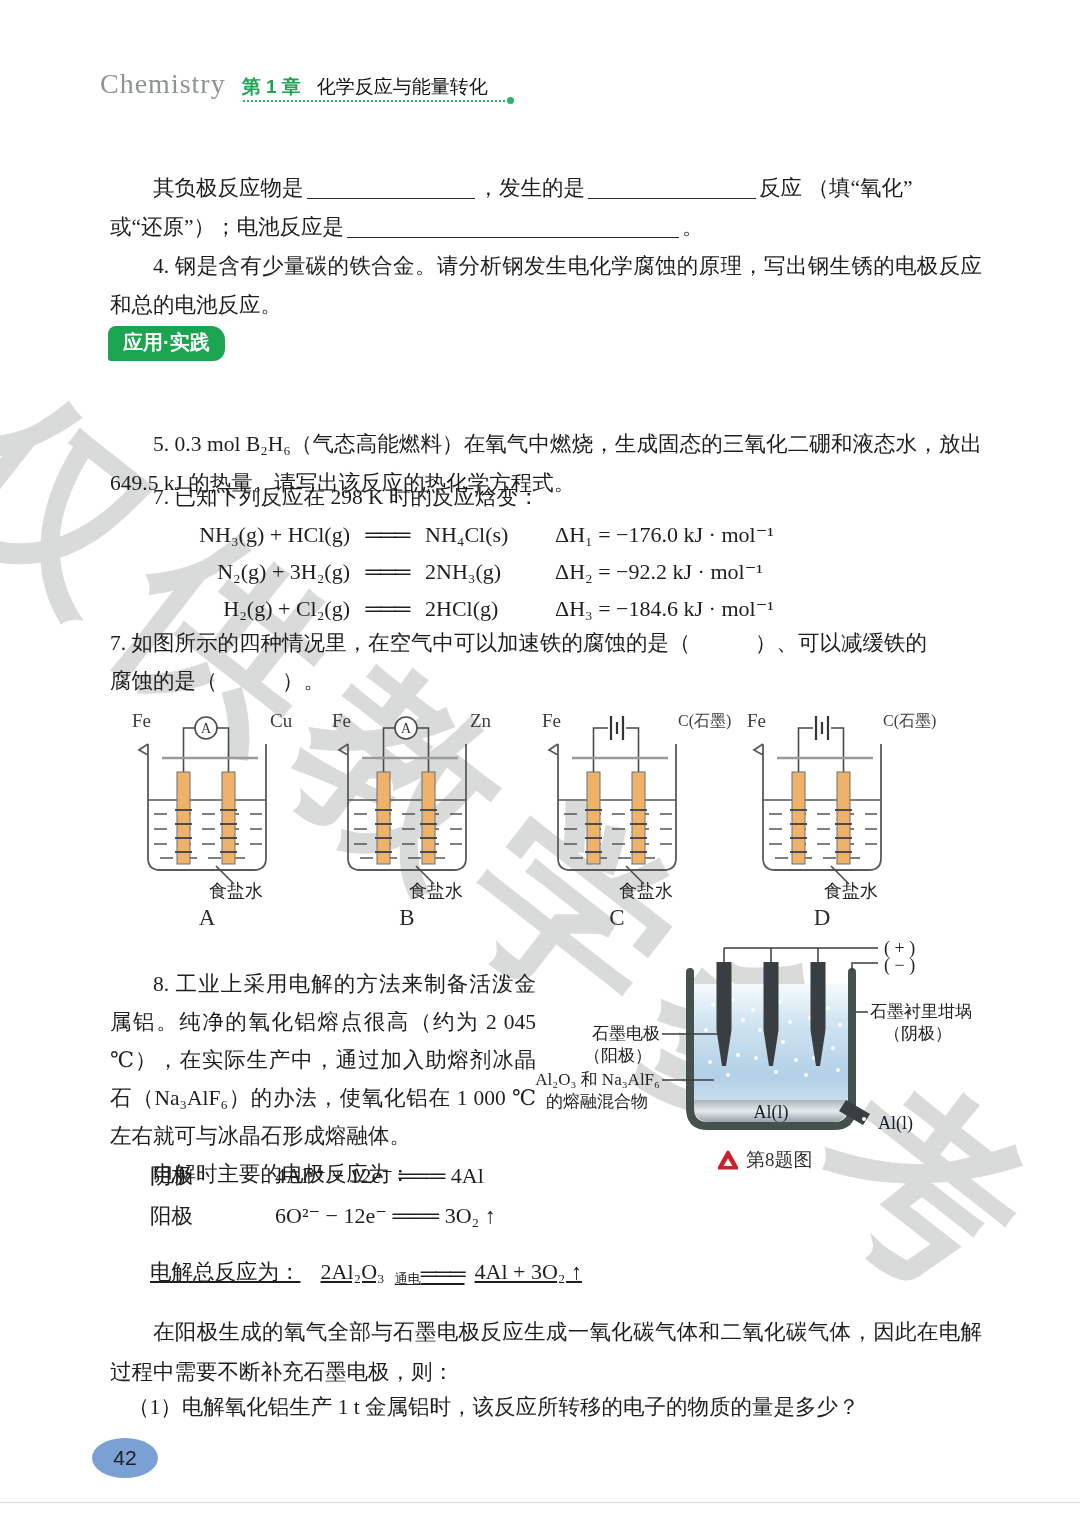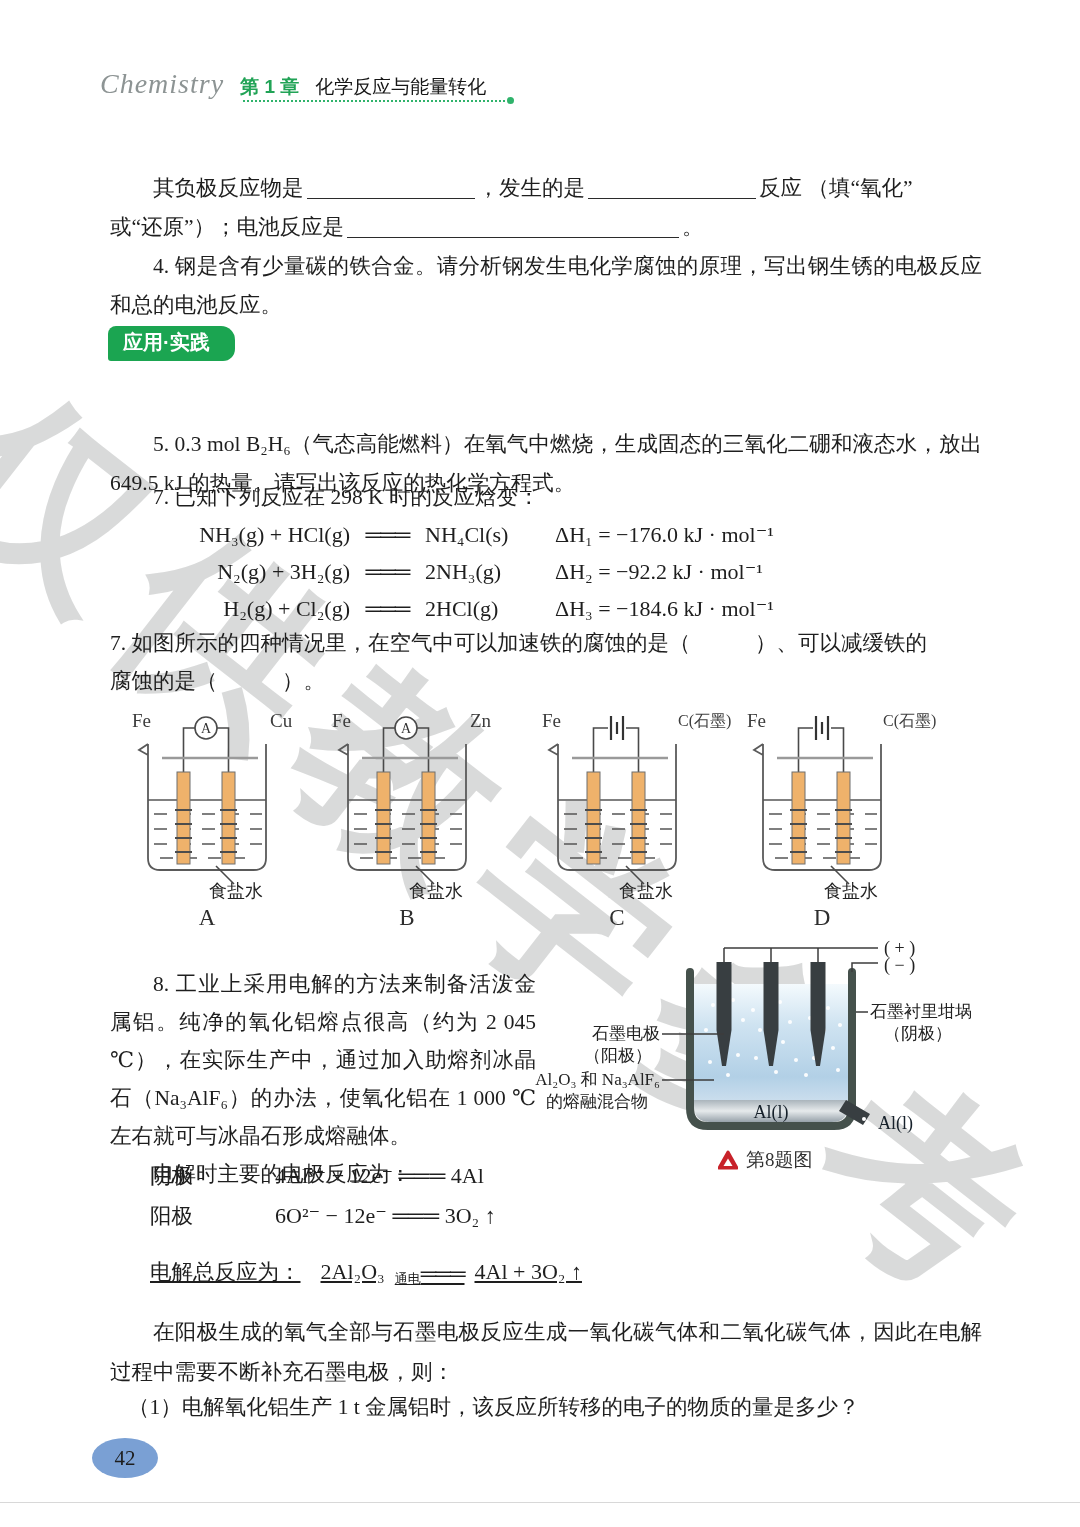--- a/index.html
+++ b/index.html
@@ -5,34 +5,34 @@
   html,body{margin:0;padding:0;background:#fff;}
   .page{position:relative;width:1080px;height:1527px;background:#ffffff;overflow:hidden;
         font-family:"Liberation Serif","DejaVu Serif",serif;color:#1e1e1e;}
   .blk{position:absolute;z-index:2;}
   
   .watermark{position:absolute;left:55px;top:340px;z-index:1;font-size:195px;font-weight:bold;
      font-family:"DejaVu Sans","Liberation Sans",sans-serif;color:rgba(128,134,134,0.30);
      letter-spacing:26px;white-space:nowrap;transform:rotate(38deg);transform-origin:0 0;pointer-events:none;}
   
   .hdr{left:100px;top:68px;display:flex;align-items:baseline;gap:16px;}
-  .brand{font-size:28px;color:#8d9494;letter-spacing:1px;font-style:italic;}
+  .brand{font-size:28px;color:#8d9494;letter-spacing:1px;}
   .chapter{font-family:"Liberation Sans","DejaVu Sans",sans-serif;font-weight:bold;font-size:19px;color:#21a356;}
   .htitle{font-family:"Liberation Sans","DejaVu Sans",sans-serif;font-weight:normal;font-size:19px;color:#151515;}
   .hline{left:243px;top:100px;width:262px;height:0;border-bottom:2px dotted #2fb36b;}
   .hdot{left:507px;top:97px;width:7px;height:7px;border-radius:50%;background:#2fb36b;}
   
   .para{font-size:21.5px;line-height:39px;margin-top:36px;}
   .jst{text-align:justify;}
   .ind{text-indent:43px;}
   .nowrap{white-space:nowrap;}
   .blank{display:inline-block;border-bottom:1.6px solid #2b2b2b;height:24px;vertical-align:-4px;margin:0 3px;}
   .b1{width:168px;} .b2{width:168px;} .b3{width:332px;}
   
-  .badge{left:108px;top:326px;background:#1ba551;color:#fff;padding:3px 25px 5px 15px;
+  .badge{left:108px;top:326px;background:#1ba551;color:#fff;padding:3px 15px 5px 15px;
      font-family:"Liberation Sans","DejaVu Sans",sans-serif;font-weight:bold;font-size:20px;
      border-radius:8px 14px 12px 3px;}
   
   .eqrow{display:flex;align-items:baseline;line-height:37px;font-size:22px;}
   .eqc1{width:240px;text-align:right;}
   .eqc2{width:75px;text-align:center;letter-spacing:-1px;font-size:22px;}
   .eqc3{width:130px;text-align:left;}
   .eqc4{flex:1;text-align:left;}
   
   .bcell{position:absolute;z-index:2;width:230px;}
@@ -65,21 +65,21 @@
   .rname{width:88px;font-size:21.5px;}
   .req{margin-left:37px;}
   .trow{display:flex;align-items:baseline;margin-top:21px;font-size:22px;text-decoration:underline;}
   .tlabel{font-size:21.5px;}
   .tlhs{margin-left:20px;}
   .stack{display:inline-flex;align-items:flex-end;line-height:1;margin:0 10px;transform:translateY(4px);}
   .cond{font-size:13px;margin-bottom:0;}
   .condeq{font-size:22px;letter-spacing:-1px;}
   
   .pagenum{left:92px;top:1438px;width:66px;height:40px;background:#7aa0d4;border-radius:50%;
-     display:flex;align-items:center;justify-content:center;font-family:Liberation Serif, serif;
+     display:flex;align-items:center;justify-content:center;font-family:Liberation Sans, sans-serif;
      font-size:21px;color:#1d1d1d;}
   .botline{left:0;top:1502px;width:1080px;height:1px;background:#d8d8d8;}
 </style>
 </head>
 <body>
 
 <div class="page">
 
   <div class="watermark">仅供教学参考</div>
 

